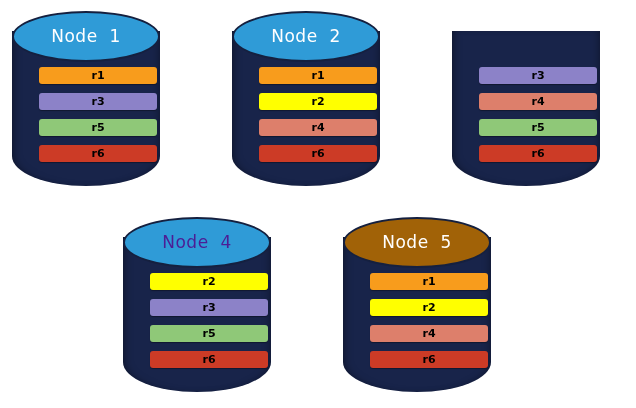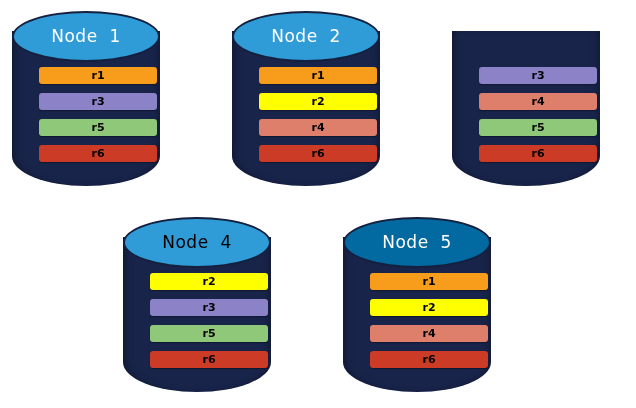--- a/index.html
+++ b/index.html
@@ -123,32 +123,32 @@
       <div class="replica-list">
         <div class="replica" style="background: rgb(140, 130, 200); color: rgb(0, 0, 0);">r3</div>
         <div class="replica" style="background: rgb(221, 127, 107); color: rgb(0, 0, 0);">r4</div>
         <div class="replica" style="background: rgb(143, 200, 120); color: rgb(0, 0, 0);">r5</div>
         <div class="replica" style="background: rgb(204, 59, 38); color: rgb(0, 0, 0);">r6</div>
       </div>
     </div>
     <div class="node" style="left: 123px; top: 212px;">
       <div class="cyl-body" style="background: rgb(24, 36, 74);"></div>
       <div class="cyl-top" style="background: rgb(47, 155, 215); border-color: rgb(21, 32, 63);">
-        <div class="node-title" style="color: #000000;">Node  4</div>
+        <div class="node-title" style="color: #4c1d95;">Node  4</div>
       </div>
       <div class="replica-list">
         <div class="replica" style="background: rgb(255, 255, 0); color: rgb(0, 0, 0);">r2</div>
         <div class="replica" style="background: rgb(140, 130, 200); color: rgb(0, 0, 0);">r3</div>
         <div class="replica" style="background: rgb(143, 200, 120); color: rgb(0, 0, 0);">r5</div>
         <div class="replica" style="background: rgb(204, 59, 38); color: rgb(0, 0, 0);">r6</div>
       </div>
     </div>
     <div class="node" style="left: 343px; top: 212px;">
       <div class="cyl-body" style="background: rgb(24, 36, 74);"></div>
-      <div class="cyl-top" style="background: #0369a1; border-color: rgb(21, 32, 63);">
+      <div class="cyl-top" style="background: #a16207; border-color: rgb(21, 32, 63);">
         <div class="node-title" style="color: rgb(255, 255, 255);">Node  5</div>
       </div>
       <div class="replica-list">
         <div class="replica" style="background: rgb(248, 156, 28); color: rgb(0, 0, 0);">r1</div>
         <div class="replica" style="background: rgb(255, 255, 0); color: rgb(0, 0, 0);">r2</div>
         <div class="replica" style="background: rgb(221, 127, 107); color: rgb(0, 0, 0);">r4</div>
         <div class="replica" style="background: rgb(204, 59, 38); color: rgb(0, 0, 0);">r6</div>
       </div>
     </div>
   </div>

